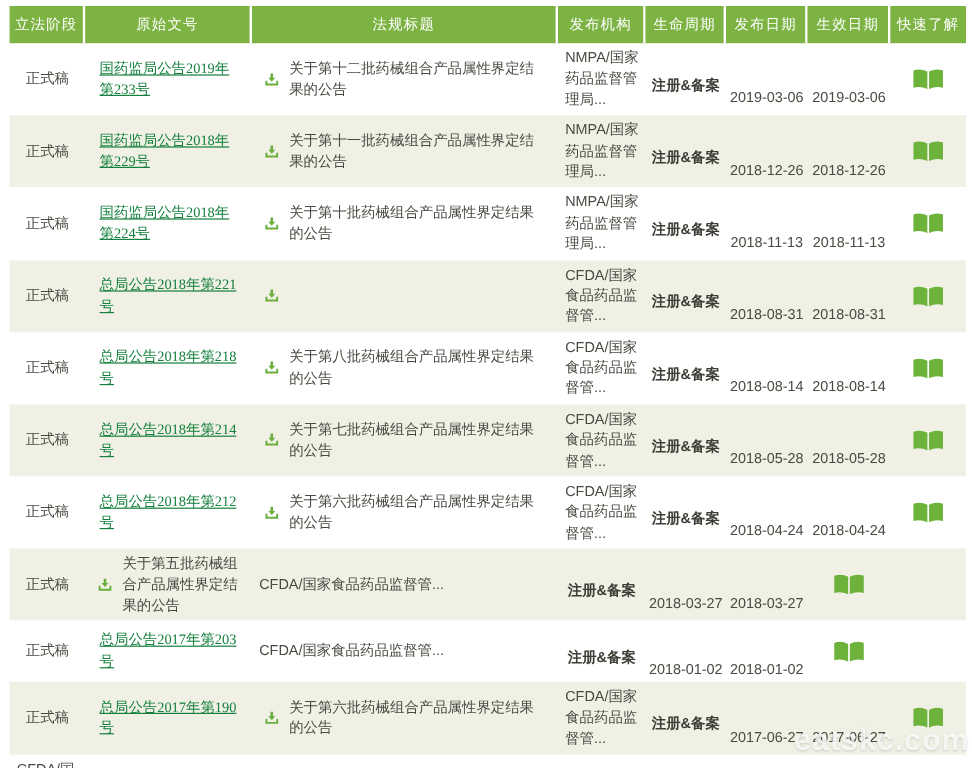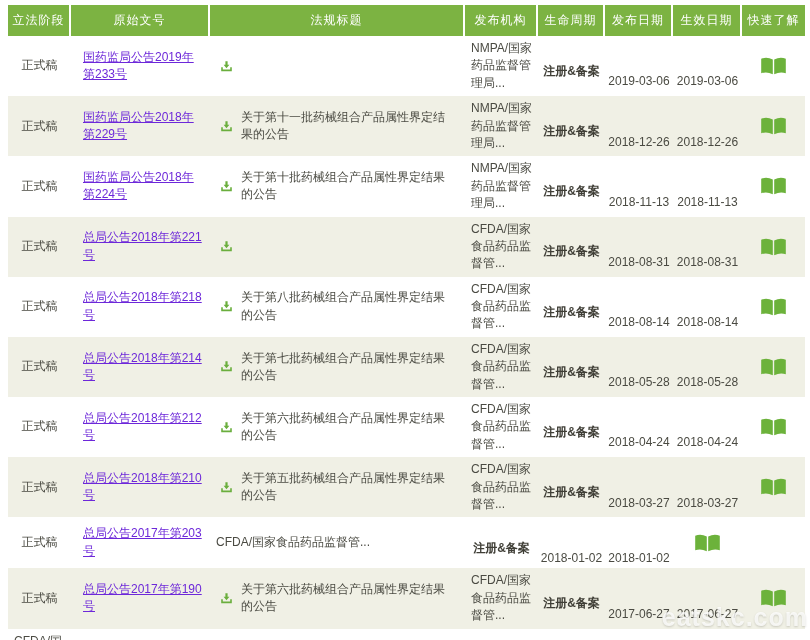--- a/index.html
+++ b/index.html
@@ -21,21 +21,21 @@
   .hdr-cell:last-child{border-right:none;}
   
   .t-row{
     min-height:51px;align-items:center;
     font-size:12px;color:#4a4a42;background:#ffffff;
   }
   .t-row:nth-child(even){background:#f0f0e5;}
   .cell{box-sizing:border-box;line-height:1.45;}
   .c-stage{text-align:center;}
   .c-doc{padding:4px 8px 4px 12px;}
-  .c-doc a{color:#6d28d9;text-decoration:underline;cursor:pointer;word-break:break-all;}
+  .c-doc a{color:#15803d;text-decoration:underline;cursor:pointer;word-break:break-all;font-family:Liberation Serif, serif;}
   .c-title{display:flex;align-items:center;gap:8px;padding:4px 10px 4px 10px;}
   .c-title .dl{flex:0 0 auto;cursor:pointer;display:flex;align-items:center;}
   .c-agency{padding:4px 4px 4px 6px;word-break:break-all;}
   .c-life{text-align:center;font-weight:bold;color:#3f3e36;margin-top:11px;}
   .c-date{text-align:center;margin-top:32px;}
   .c-quick{display:flex;align-items:center;justify-content:center;}
   .book-btn{cursor:pointer;display:flex;align-items:center;justify-content:center;}
   .watermark{
     position:absolute;right:2px;bottom:8px;z-index:9;pointer-events:none;
     font-size:25px;font-weight:bold;color:rgba(255,255,255,0.78);
@@ -62,20 +62,21 @@
     <div class="cell c-doc">
       <a>国药监局公告2019年第233号</a>
     </div>
     <div class="cell c-title">
       <span class="dl">
         <svg width="13" height="13" viewBox="0 0 13 13">
           <path d="M6.5 8.2 L3.6 4.8 L5.4 4.8 L5.4 1.2 L7.6 1.2 L7.6 4.8 L9.4 4.8 Z" fill="#6aae3d"></path>
           <path d="M1.2 7.2 L1.2 11.2 L11.8 11.2 L11.8 7.2 L10.2 7.2 L10.2 9.6 L2.8 9.6 L2.8 7.2 Z" fill="#6aae3d"></path>
         </svg>
       </span>
+      <span>关于第十二批药械组合产品属性界定结果的公告</span>
     </div>
     <div class="cell c-agency">NMPA/国家药品监督管理局...</div>
     <div class="cell c-life">注册&amp;备案</div>
     <div class="cell c-date">2019-03-06</div>
     <div class="cell c-date">2019-03-06</div>
     <div class="cell c-quick">
       <span class="book-btn">
         <svg width="27" height="20" viewBox="0 0 27 20">
           <path d="M1.2 2.8 Q7 0.6 12.8 3.6 L12.8 18.2 Q7 15.4 1.2 17.2 Z" fill="#6cb23b"></path>
           <path d="M25.8 2.8 Q20 0.6 14.2 3.6 L14.2 18.2 Q20 15.4 25.8 17.2 Z" fill="#6cb23b"></path>
@@ -246,23 +247,20 @@
         <svg width="27" height="20" viewBox="0 0 27 20">
           <path d="M1.2 2.8 Q7 0.6 12.8 3.6 L12.8 18.2 Q7 15.4 1.2 17.2 Z" fill="#6cb23b"></path>
           <path d="M25.8 2.8 Q20 0.6 14.2 3.6 L14.2 18.2 Q20 15.4 25.8 17.2 Z" fill="#6cb23b"></path>
         </svg>
       </span>
     </div>
   </div>
 
   <div class="grid-row t-row">
     <div class="cell c-stage">正式稿</div>
-    <div class="cell c-doc">
-      <a>总局公告2018年第210号</a>
-    </div>
     <div class="cell c-title">
       <span class="dl">
         <svg width="13" height="13" viewBox="0 0 13 13">
           <path d="M6.5 8.2 L3.6 4.8 L5.4 4.8 L5.4 1.2 L7.6 1.2 L7.6 4.8 L9.4 4.8 Z" fill="#6aae3d"></path>
           <path d="M1.2 7.2 L1.2 11.2 L11.8 11.2 L11.8 7.2 L10.2 7.2 L10.2 9.6 L2.8 9.6 L2.8 7.2 Z" fill="#6aae3d"></path>
         </svg>
       </span>
       <span>关于第五批药械组合产品属性界定结果的公告</span>
     </div>
     <div class="cell c-agency">CFDA/国家食品药品监督管...</div>

